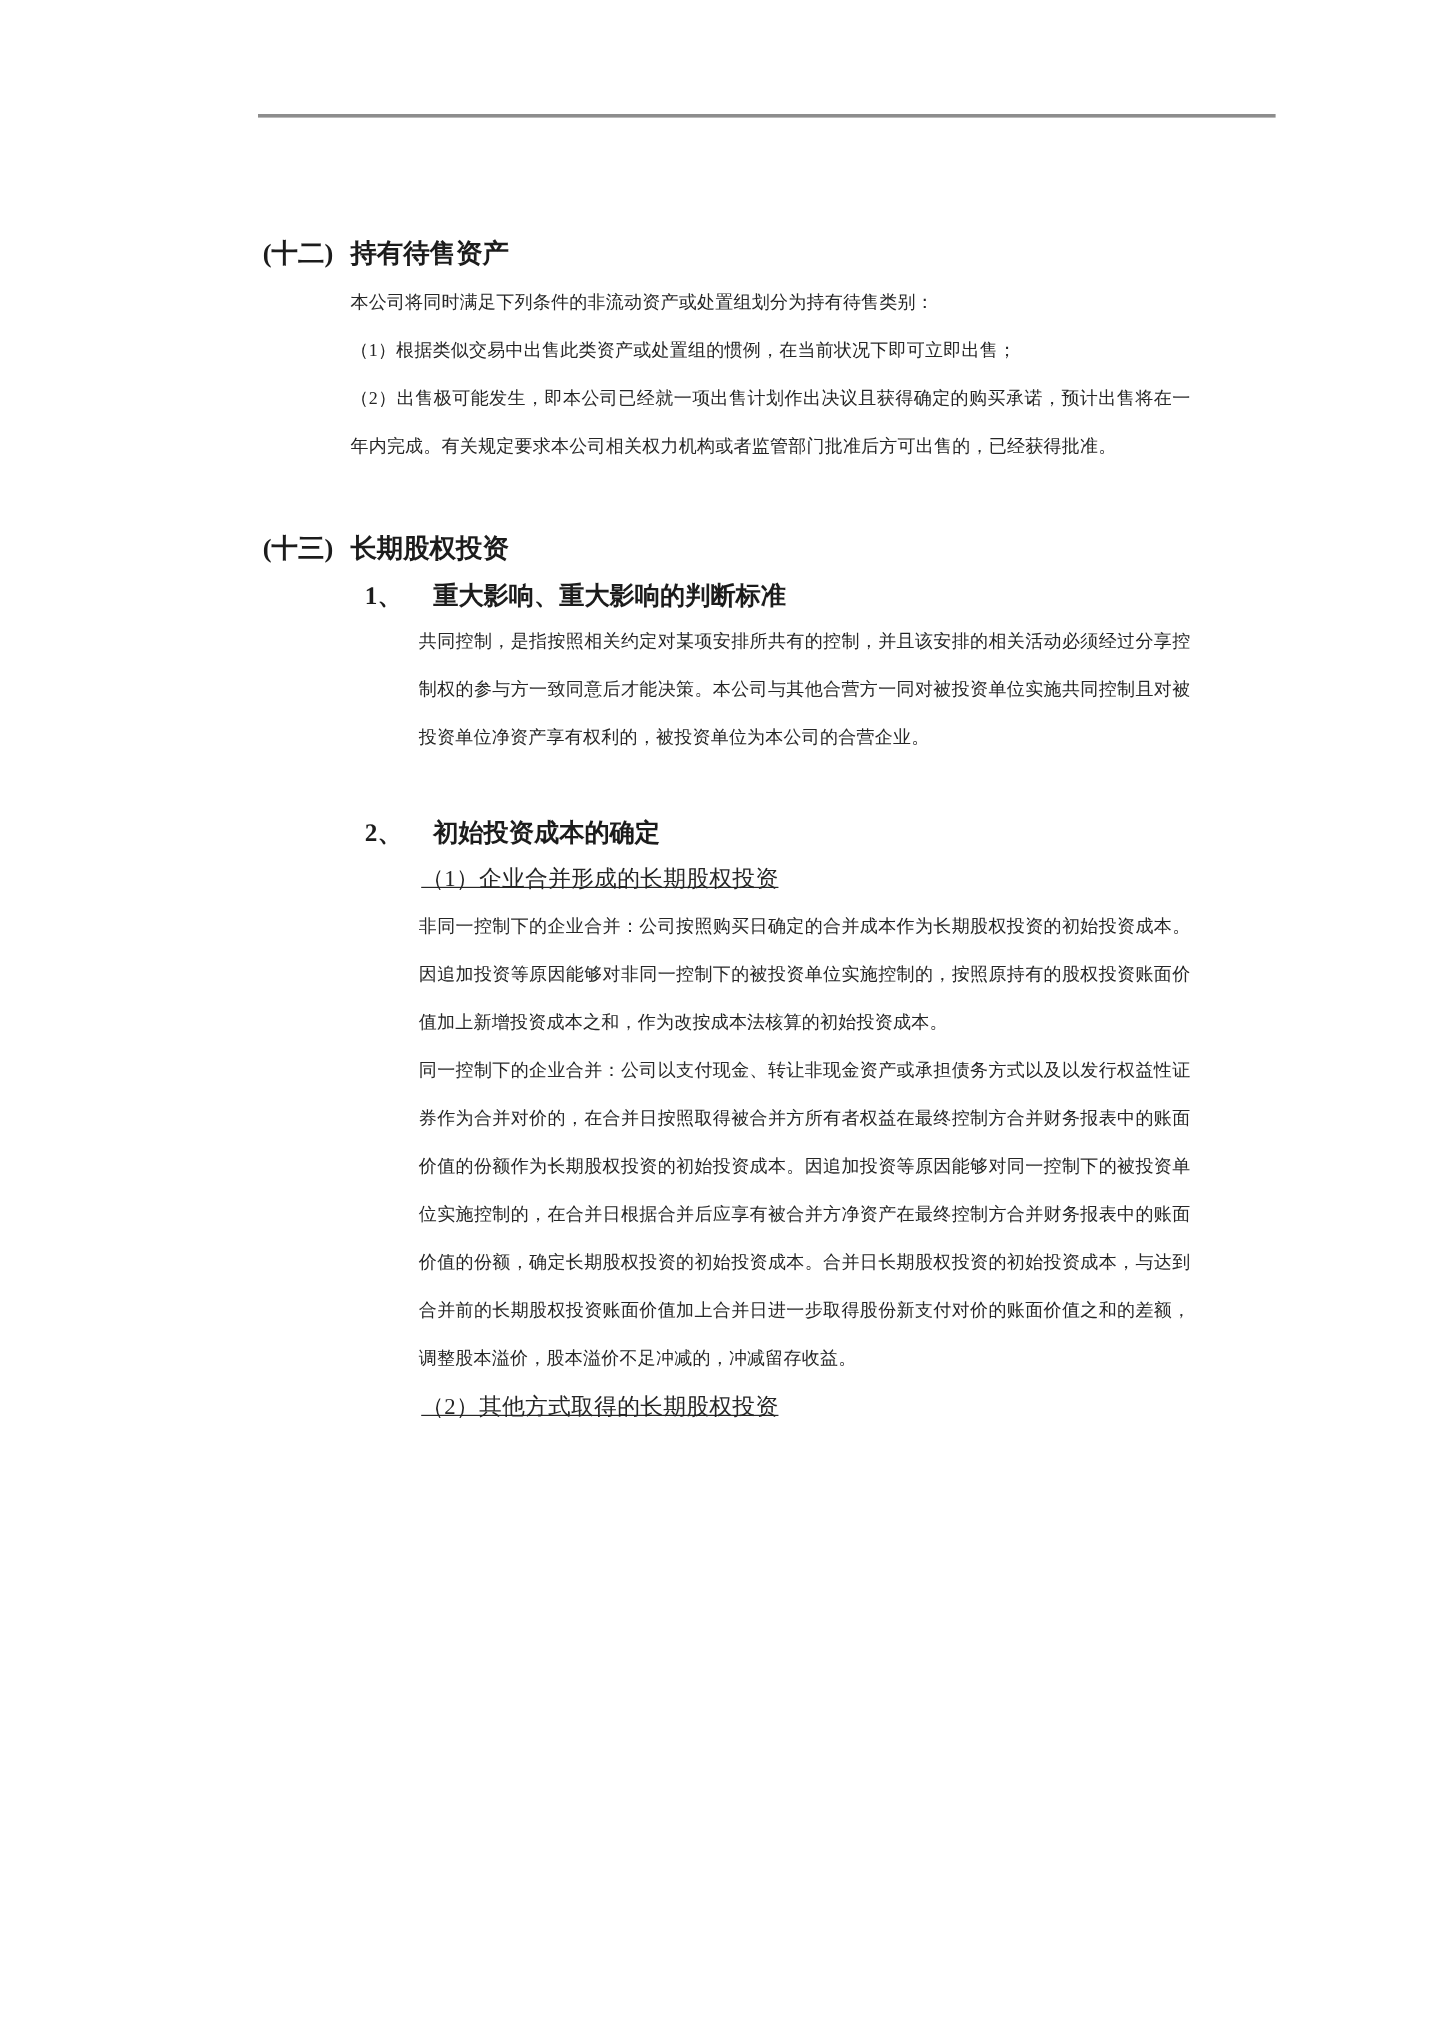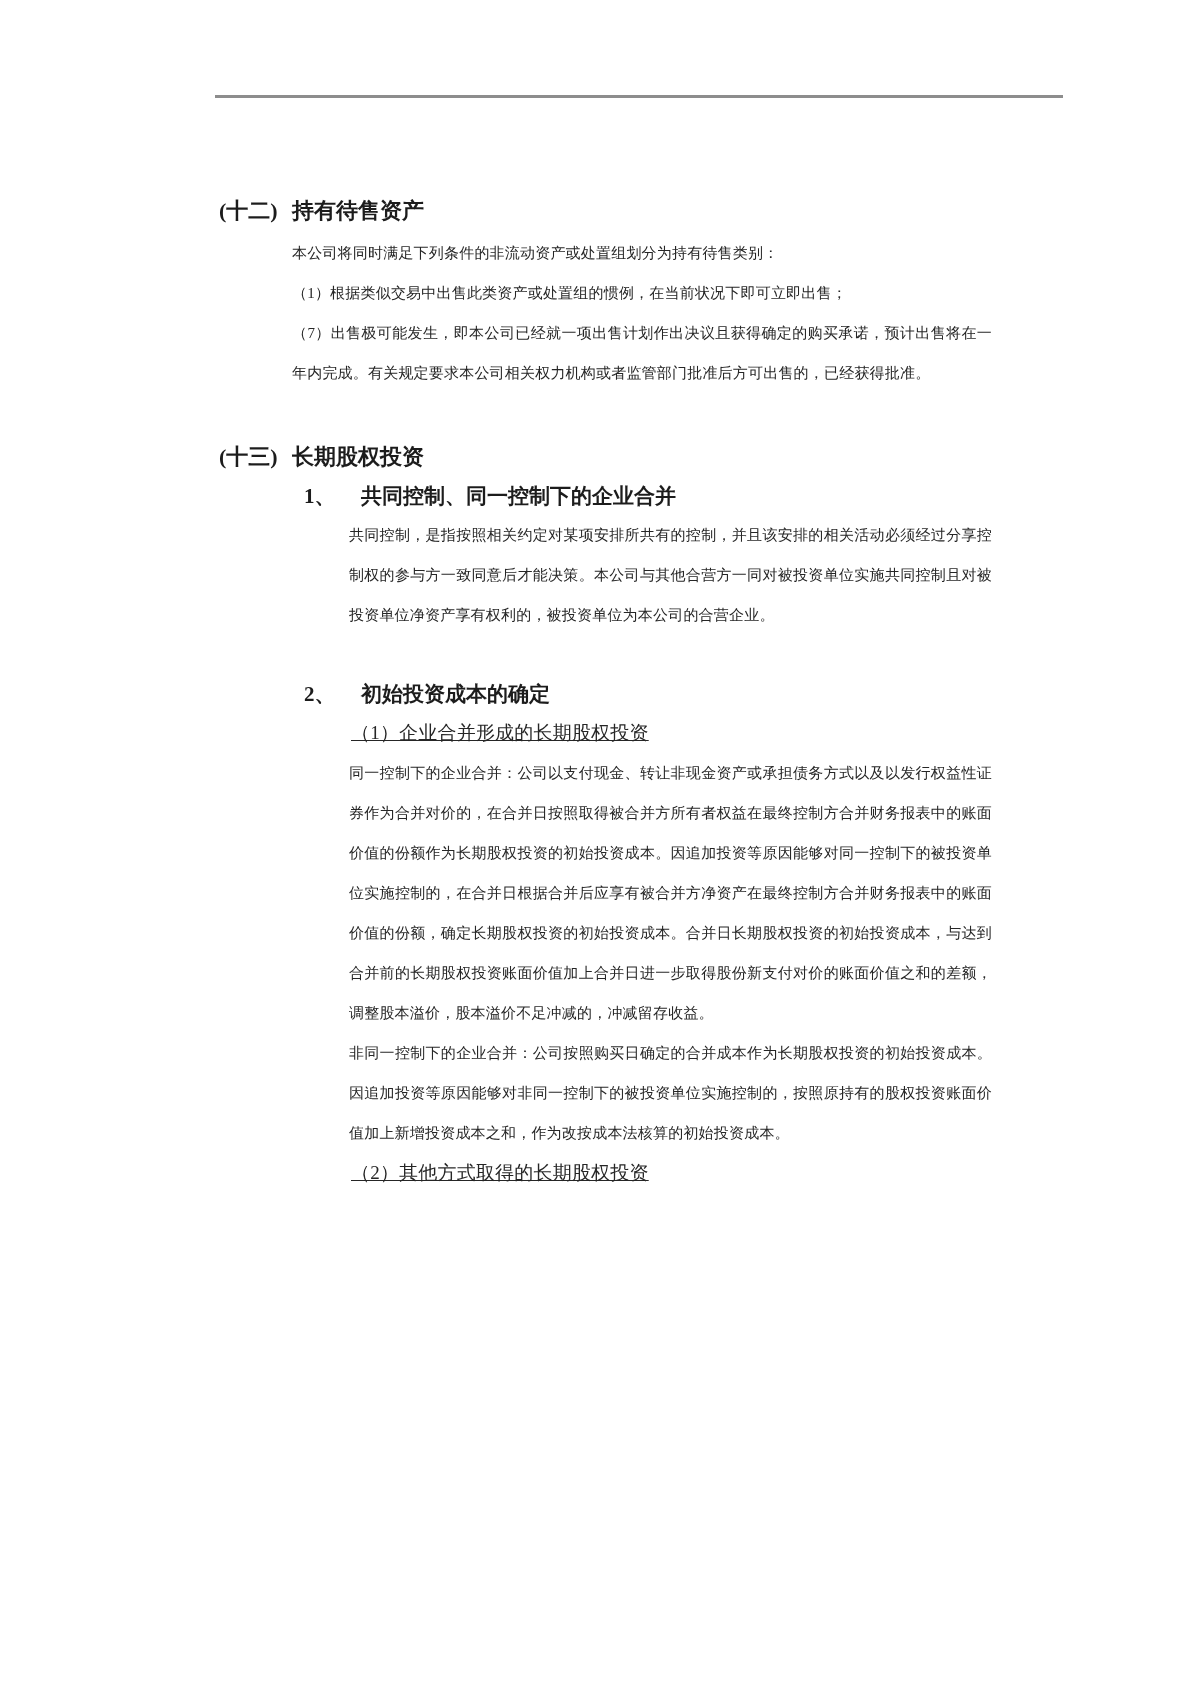--- a/index.html
+++ b/index.html
@@ -88,34 +88,34 @@
 <div class="page">
   <div class="top-rule"></div>
 
   <div class="content">
 
     <h2 class="sec-head sec12-head">
       <span class="sec-label">(十二)</span><span class="sec-title">持有待售资产</span>
     </h2>
     <p class="p p12 p12-first">本公司将同时满足下列条件的非流动资产或处置组划分为持有待售类别：</p>
     <p class="p p12">（1）根据类似交易中出售此类资产或处置组的惯例，在当前状况下即可立即出售；</p>
-    <p class="p p12">（7）出售极可能发生，即本公司已经就一项出售计划作出决议且获得确定的购买承诺，预计出售将在一年内完成。有关规定要求本公司相关权力机构或者监管部门批准后方可出售的，已经获得批准。</p>
+    <p class="p p12">（2）出售极可能发生，即本公司已经就一项出售计划作出决议且获得确定的购买承诺，预计出售将在一年内完成。有关规定要求本公司相关权力机构或者监管部门批准后方可出售的，已经获得批准。</p>
 
     <h2 class="sec-head sec13-head">
       <span class="sec-label">(十三)</span><span class="sec-title">长期股权投资</span>
     </h2>
 
     <h3 class="sub-head sub1-head">
-      <span class="sub-num">1、</span><span class="sub-title">共同控制、同一控制下的企业合并</span>
+      <span class="sub-num">1、</span><span class="sub-title">重大影响、重大影响的判断标准</span>
     </h3>
     <p class="p inner-p sub1-body-first">共同控制，是指按照相关约定对某项安排所共有的控制，并且该安排的相关活动必须经过分享控制权的参与方一致同意后才能决策。本公司与其他合营方一同对被投资单位实施共同控制且对被投资单位净资产享有权利的，被投资单位为本公司的合营企业。</p>
 
     <h3 class="sub-head sub2-head">
       <span class="sub-num">2、</span><span class="sub-title">初始投资成本的确定</span>
     </h3>
     <p class="item-line item-first">（1）企业合并形成的长期股权投资</p>
+    <p class="p inner-p">非同一控制下的企业合并：公司按照购买日确定的合并成本作为长期股权投资的初始投资成本。因追加投资等原因能够对非同一控制下的被投资单位实施控制的，按照原持有的股权投资账面价值加上新增投资成本之和，作为改按成本法核算的初始投资成本。</p>
     <p class="p inner-p">同一控制下的企业合并：公司以支付现金、转让非现金资产或承担债务方式以及以发行权益性证券作为合并对价的，在合并日按照取得被合并方所有者权益在最终控制方合并财务报表中的账面价值的份额作为长期股权投资的初始投资成本。因追加投资等原因能够对同一控制下的被投资单位实施控制的，在合并日根据合并后应享有被合并方净资产在最终控制方合并财务报表中的账面价值的份额，确定长期股权投资的初始投资成本。合并日长期股权投资的初始投资成本，与达到合并前的长期股权投资账面价值加上合并日进一步取得股份新支付对价的账面价值之和的差额，调整股本溢价，股本溢价不足冲减的，冲减留存收益。</p>
-    <p class="p inner-p">非同一控制下的企业合并：公司按照购买日确定的合并成本作为长期股权投资的初始投资成本。因追加投资等原因能够对非同一控制下的被投资单位实施控制的，按照原持有的股权投资账面价值加上新增投资成本之和，作为改按成本法核算的初始投资成本。</p>
     <p class="item-line">（2）其他方式取得的长期股权投资</p>
 
   </div>
 
 </div>
 
 </body></html>

